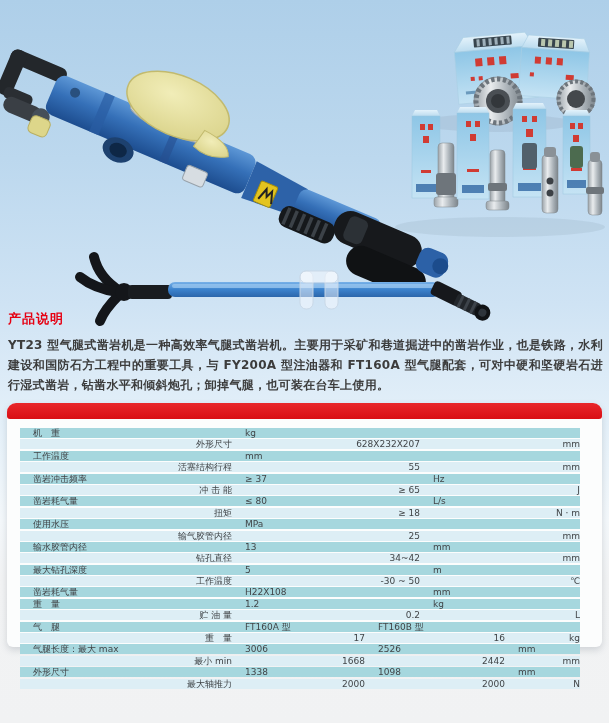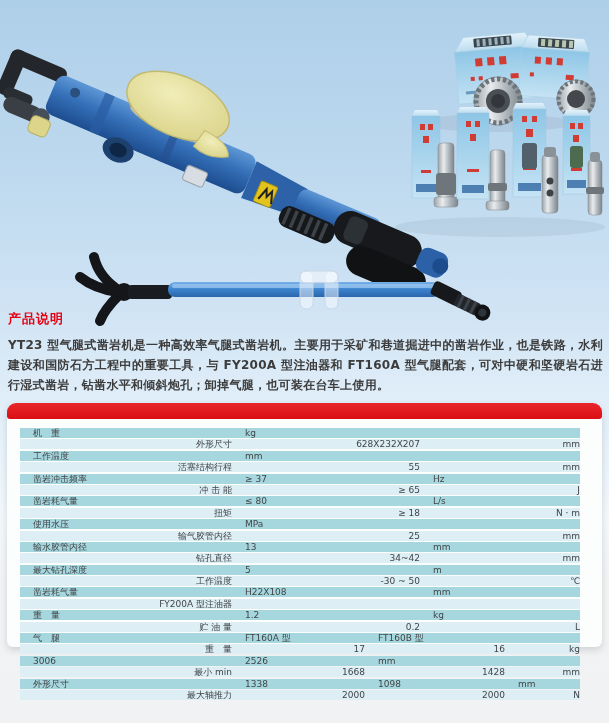--- a/index.html
+++ b/index.html
@@ -364,25 +364,20 @@
         <div class="srow a light">
           <span class="cell lab">工作温度</span>
           <span class="cell val">-30 ~ 50</span>
           <span class="cell unit">℃</span>
         </div>
         <div class="srow a teal">
           <span class="cell lab">凿岩耗气量</span>
           <span class="cell val">H22X108</span>
           <span class="cell unit">mm</span>
         </div>
-        <div class="srow a light">
-          <span class="cell lab">FY200A 型注油器</span>
-          <span class="cell val"></span>
-          <span class="cell unit"></span>
-        </div>
         <div class="srow a teal">
           <span class="cell lab">重　量</span>
           <span class="cell val">1.2</span>
           <span class="cell unit">kg</span>
         </div>
         <div class="srow a light">
           <span class="cell lab">贮 油 量</span>
           <span class="cell val">0.2</span>
           <span class="cell unit">L</span>
         </div>
@@ -392,28 +387,29 @@
           <span class="cell val">FT160B 型</span>
           <span class="cell unit"></span>
         </div>
         <div class="srow b light">
           <span class="cell lab">重　量</span>
           <span class="cell val">17</span>
           <span class="cell val">16</span>
           <span class="cell unit">kg</span>
         </div>
         <div class="srow b teal">
+          <span class="cell lab">气腿长度：最大 max</span>
           <span class="cell val">3006</span>
           <span class="cell val">2526</span>
           <span class="cell unit">mm</span>
         </div>
         <div class="srow b light">
           <span class="cell lab indent">最小 min</span>
           <span class="cell val">1668</span>
-          <span class="cell val">1428</span>
+          <span class="cell val">2442</span>
           <span class="cell unit">mm</span>
         </div>
         <div class="srow b teal">
           <span class="cell lab">外形尺寸</span>
           <span class="cell val">1338</span>
           <span class="cell val">1098</span>
           <span class="cell unit">mm</span>
         </div>
         <div class="srow b light">
           <span class="cell lab">最大轴推力</span>

